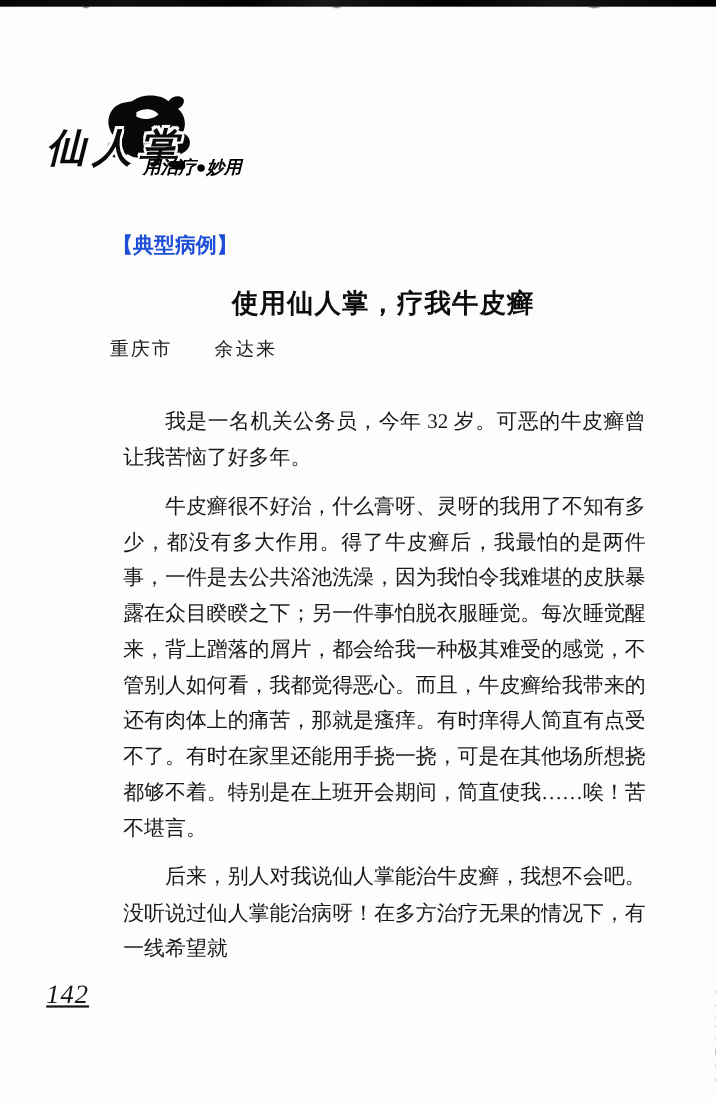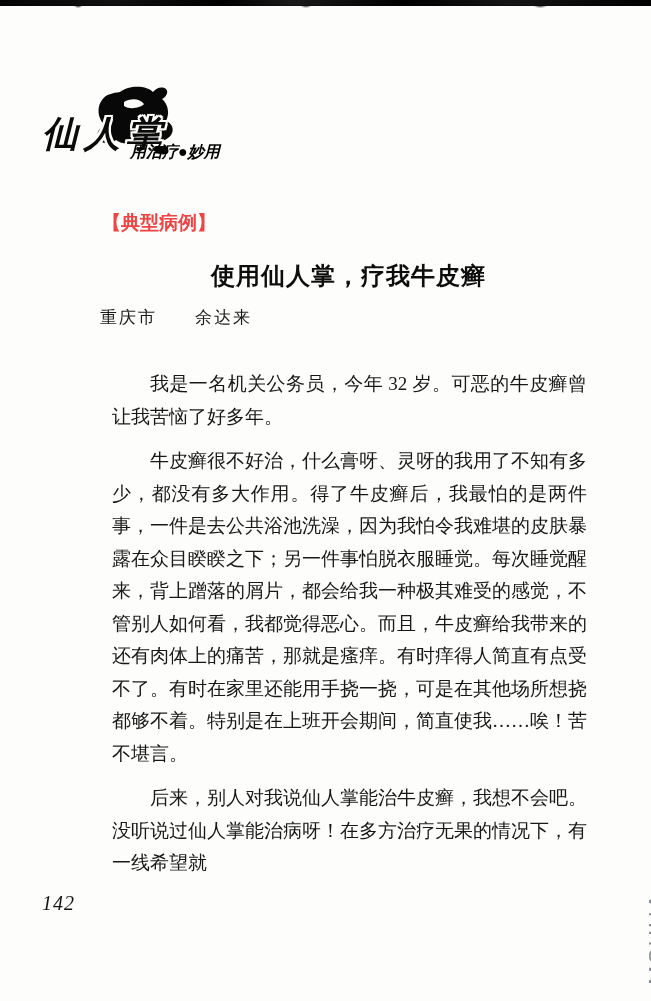--- a/index.html
+++ b/index.html
@@ -65,21 +65,21 @@
     white-space: nowrap;
     color: #000000;
   }
 
   
   .section-label {
     position: absolute;
     top: 210px; left: 102px;
     font-size: 19px;
     font-weight: bold;
-    color: #ef4444;
+    color: #1d4ed8;
   }
   .article-title {
     position: absolute;
     top: 260px; left: 100px;
     width: 497px;
     text-align: center;
     font-size: 24px;
     font-weight: bold;
     letter-spacing: 1px;
     color: #0d0d0d;
@@ -103,24 +103,25 @@
   }
   .article-body p {
     text-indent: 2em;
     margin: 12px;
   }
 
   
   .page-number {
     position: absolute;
     top: 892px; left: 42px;
-    font-size: 20px;
+    font-size: 24px;
     font-style: italic;
     color: #141414;
     letter-spacing: 1px;
+    text-decoration: underline;
   }
   .watermark {
     position: absolute;
     top: 925px; left: 612px;
     transform: rotate(-90deg);
     transform-origin: center;
     font-family: "Liberation Sans", sans-serif;
     font-size: 23px;
     letter-spacing: 2px;
     color: #8b9096;

